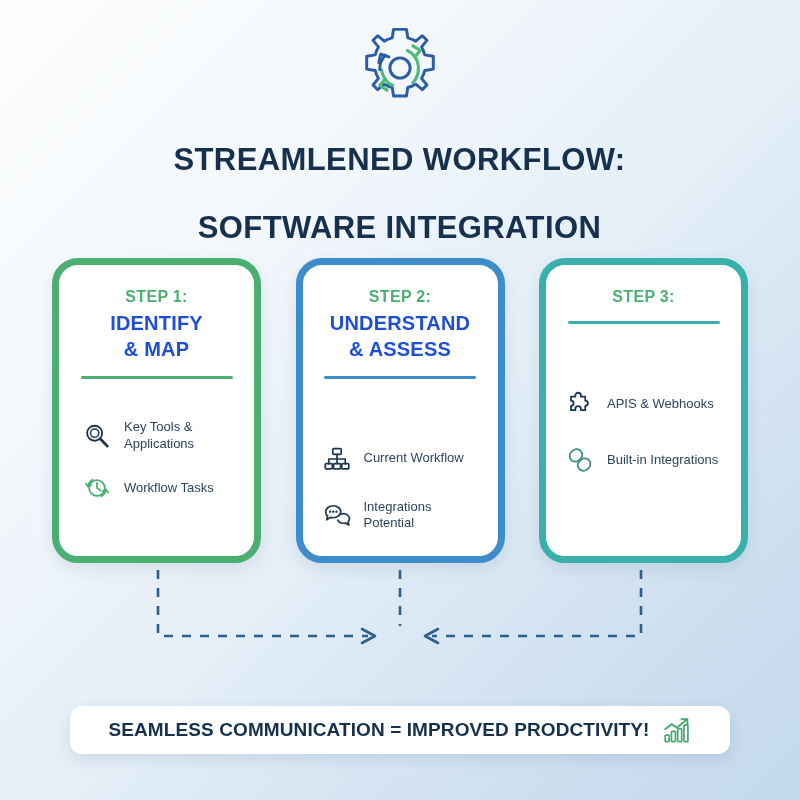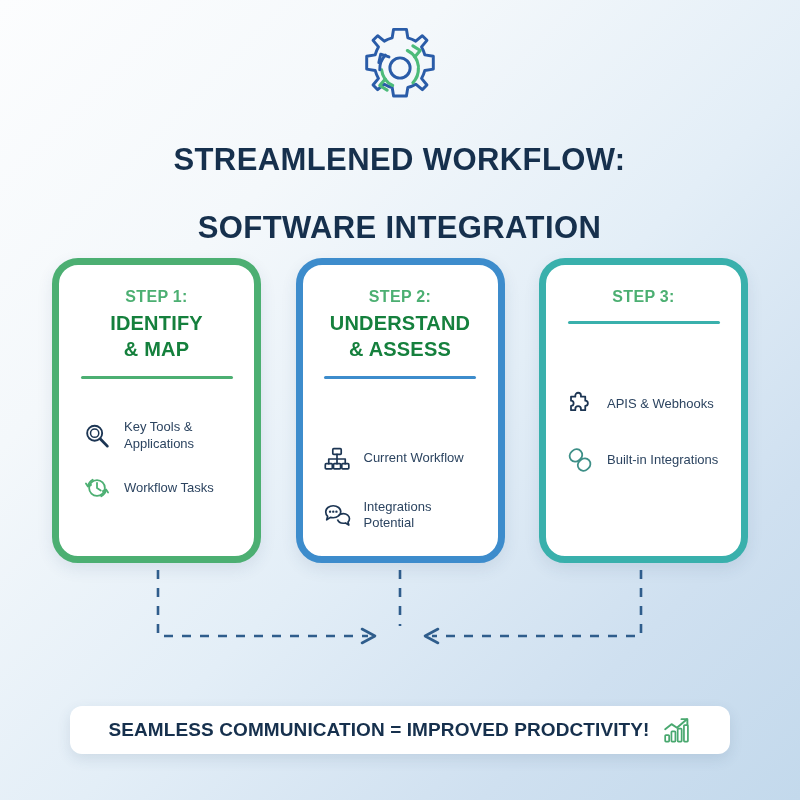--- a/index.html
+++ b/index.html
@@ -45,21 +45,21 @@
     box-shadow:0 6px 16px rgba(40,70,110,0.10);
   }
   .card.c2 { border-color:#3d8ccc; }
   .card.c3 { border-color:#39b0ac; }
 
   .step-label {
     font-size:16px; font-weight:bold; color:#4caf72;
     letter-spacing:0.3px; line-height:1.25;
   }
   .card-title {
-    font-size:20px; font-weight:bold; color:#15803d;
+    font-size:20px; font-weight:bold; color:#1d4ed8;
     text-align:center; line-height:1.28; margin-top:4px;
     letter-spacing:0.2px;
   }
   .divider {
     width:152px; height:3px; background:#4caf72;
     margin-top:14px; border-radius:2px;
   }
   .card.c2 .divider { background:#3d8ccc; }
   .card.c3 .divider { background:#39b0ac; }
 

